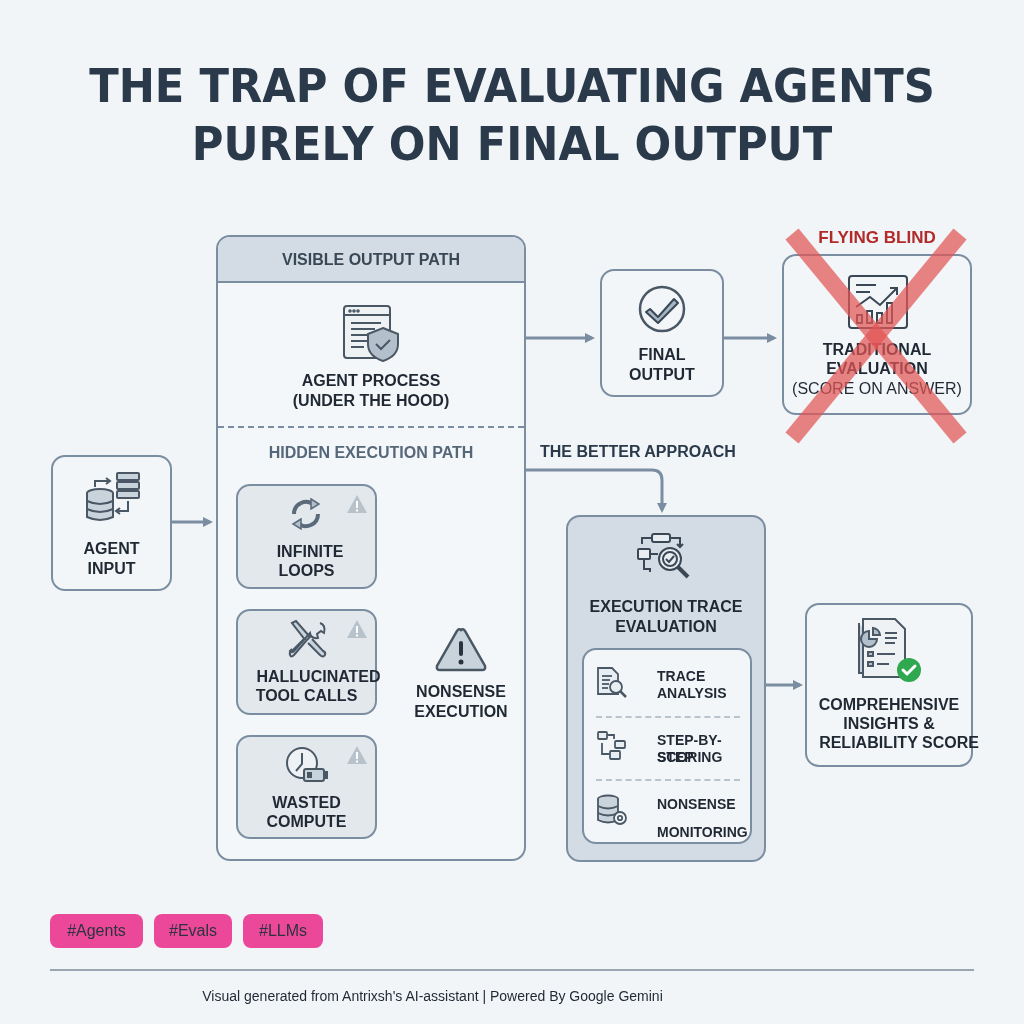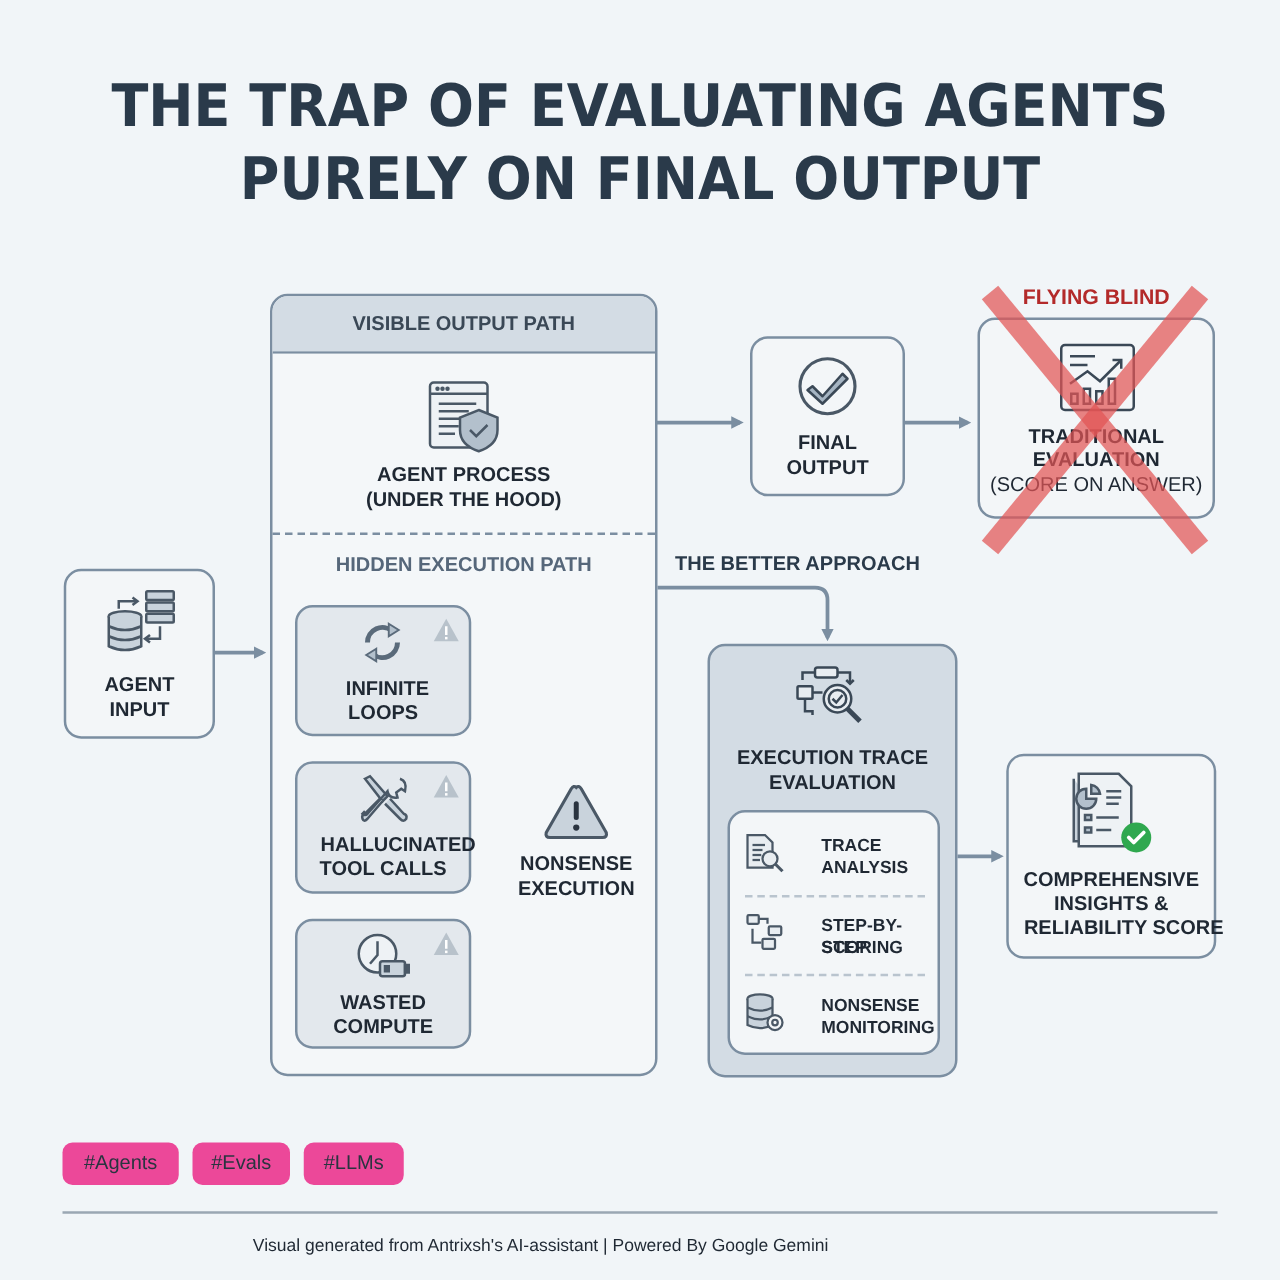--- a/index.html
+++ b/index.html
@@ -279,21 +279,21 @@
     <svg class="abs" style="left:12px;top:144px;" width="34" height="34">
       <g stroke="#4a5866" stroke-width="1.8" fill="#c9d3dc">
         <ellipse cx="12" cy="5" rx="10" ry="3.5"></ellipse>
         <path d="M2,5 L2,26 Q12,31 22,26 L22,5"></path>
         <path d="M2,12 Q12,17 22,12 M2,19 Q12,24 22,19" fill="none"></path>
         <circle cx="24" cy="24" r="6" fill="#f3f6f8"></circle>
         <circle cx="24" cy="24" r="2.2" fill="none"></circle>
       </g>
     </svg>
     <div class="sub-item-label" style="left:54px;top:146px;">NONSENSE</div>
-    <div class="sub-item-label" style="left:54px;top:163px;">MONITORING</div>
+    <div class="sub-item-label" style="left:54px;top:174px;">MONITORING</div>
   </div>
 </div>
 
 <div class="box" style="left:805px;top:603px;width:168px;height:164px;">
   <svg class="abs" style="left:48px;top:12px;" width="72" height="66">
     <g stroke="#4a5866" stroke-width="2">
       <path d="M4,6 L4,56 L40,56" fill="#c9d3dc"></path>
       <path d="M8,2 L40,2 L50,12 L50,60 L8,60 Z" fill="#eef2f5"></path>
       <path d="M22,22 A8,8 0 1 1 14,14 L14,22 Z" fill="#b3c0cc"></path>
       <path d="M18,11 A8,8 0 0 1 25,18 L18,18 Z" fill="#b3c0cc"></path>

